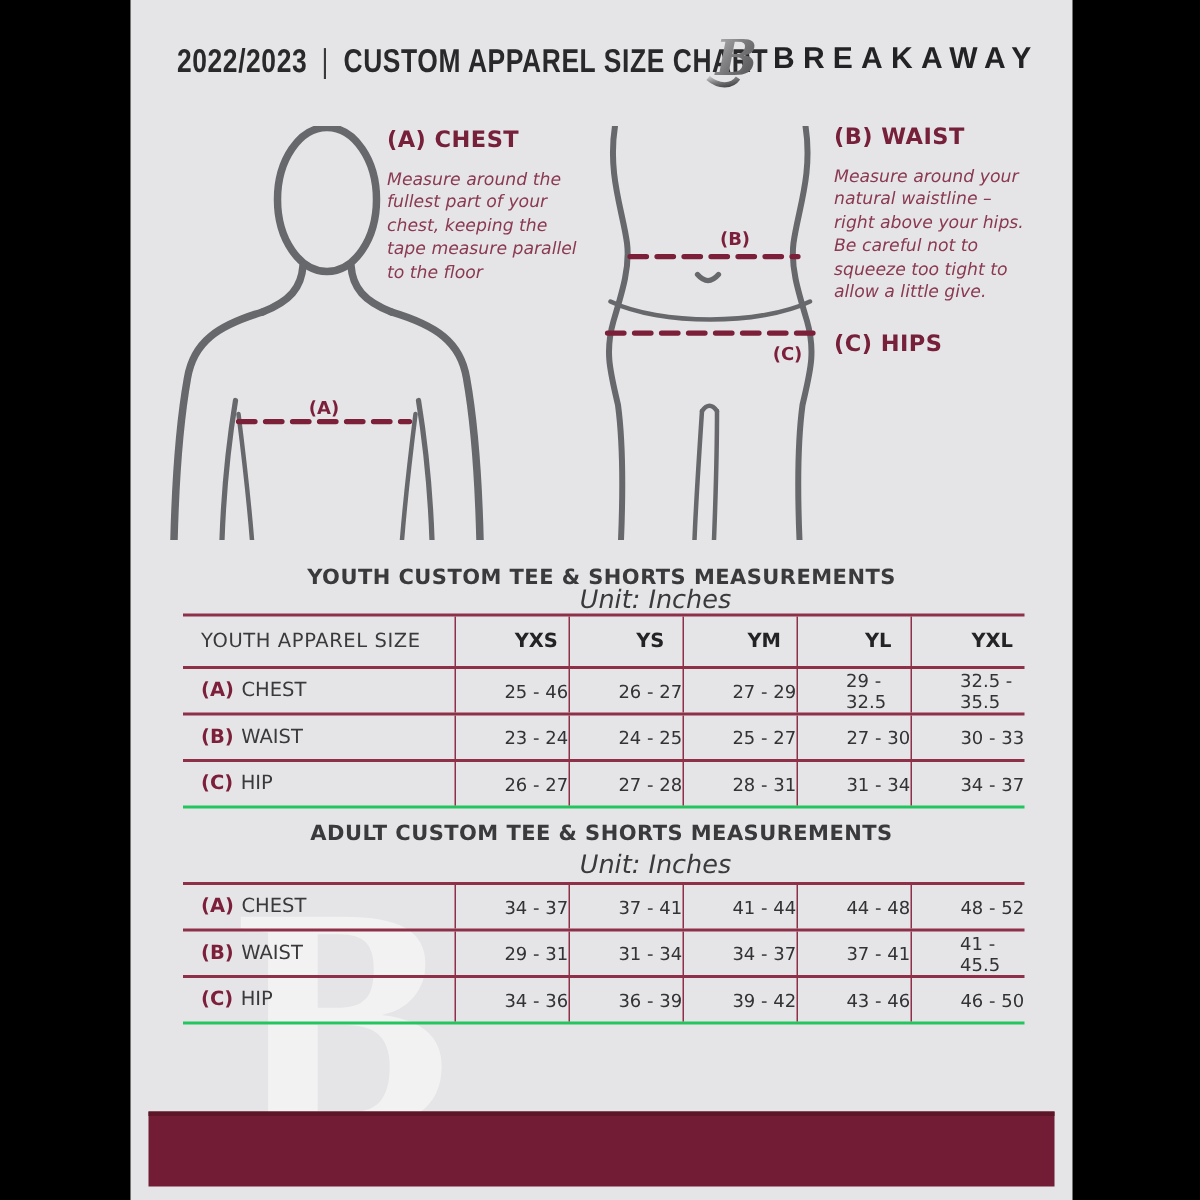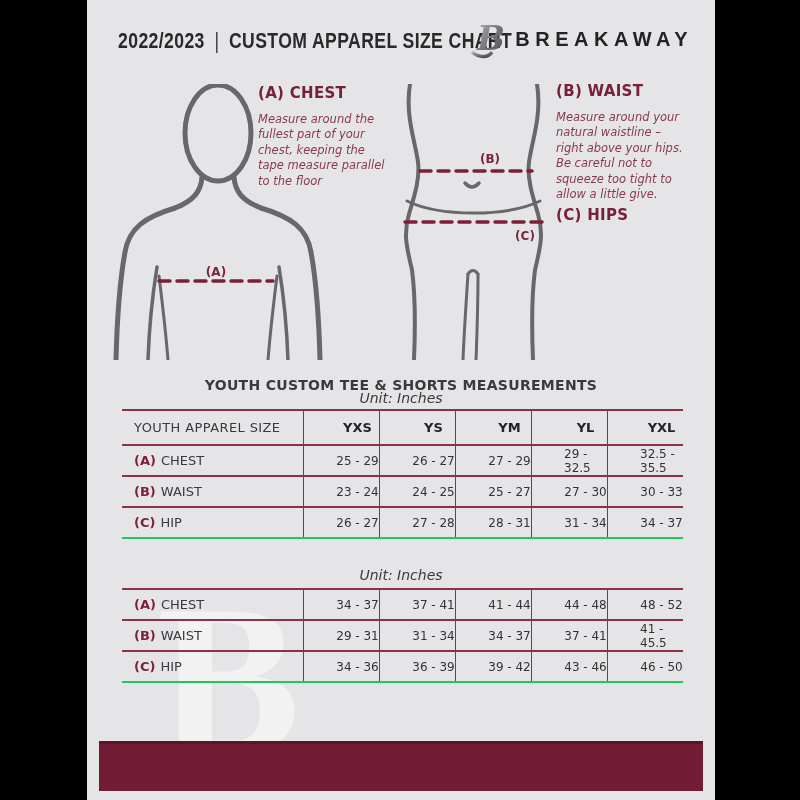--- a/index.html
+++ b/index.html
@@ -39,37 +39,37 @@
     stroke:#7c1f38; stroke-width:3.5; stroke-dasharray:11 7; fill:none;
   }
   .fig .marker {
     fill:#7c1f3a; font-weight:bold; font-size:12px;
     font-family:"DejaVu Sans", sans-serif;
   }
   
   .guide { position:absolute; width:162px; }
   .guide-chest { left:171px; top:84px; }
   .guide-waist { left:469px; top:82px; }
-  .guide-hips  { left:469px; top:206px; }
+  .guide-hips  { left:469px; top:220px; }
   .guide h3 {
     margin:0 0 10px 0; font-size:15px; font-weight:bold;
     color:#76203a; letter-spacing:0.3px;
   }
   .guide p {
     margin:0; font-size:11.5px; font-style:italic; color:#8a3951;
     line-height:1.34; white-space:pre-line;
   }
   
   .sec-title {
     position:absolute; left:0; width:100%; text-align:center;
     font-size:14px; font-weight:600; color:#3a3a3c; letter-spacing:0.3px;
   }
   .sec-unit {
     position:absolute; left:0; width:100%; text-align:center;
-    font-size:14px; font-style:italic; color:#3a3a3c;
+    font-size:17px; font-style:italic; color:#3a3a3c;padding-left:36px;
   }
   .youth-title { top:377px; } .youth-unit { top:390px; }
   .adult-title { top:548px; } .adult-unit { top:567px; }
   
   .size-table {
     position:absolute; left:35px; width:561px; z-index:2;
     border-top:2px solid #8e3048; border-bottom:2px solid #22c55e;
   }
   .youth-table { top:409px; }
   .adult-table { top:588px; }
@@ -189,21 +189,21 @@
       <div class="cell head-size">YS</div>
       <div class="cell head-size">YM</div>
       <div class="cell head-size">YL</div>
       <div class="cell head-size">YXL</div>
     </div>
     <div class="t-row">
       <div class="cell label-cell">
           <span class="prefix">(A)</span>
           <span>CHEST</span>
         </div>
-      <div class="cell">25 - 29</div>
+      <div class="cell">25 - 46</div>
       <div class="cell">26 - 27</div>
       <div class="cell">27 - 29</div>
       <div class="cell">29 - 32.5</div>
       <div class="cell">32.5 - 35.5</div>
     </div>
     <div class="t-row">
       <div class="cell label-cell">
           <span class="prefix">(B)</span>
           <span>WAIST</span>
         </div>
@@ -219,20 +219,21 @@
           <span>HIP</span>
         </div>
       <div class="cell">26 - 27</div>
       <div class="cell">27 - 28</div>
       <div class="cell">28 - 31</div>
       <div class="cell">31 - 34</div>
       <div class="cell">34 - 37</div>
     </div>
   </div>
 
+  <div class="sec-title adult-title">ADULT CUSTOM TEE &amp; SHORTS MEASUREMENTS</div>
   <div class="sec-unit adult-unit">Unit: Inches</div>
 
   <div class="size-table adult-table">
     <div class="t-row">
       <div class="cell label-cell">
           <span class="prefix">(A)</span>
           <span>CHEST</span>
         </div>
       <div class="cell">34 - 37</div>
       <div class="cell">37 - 41</div>

